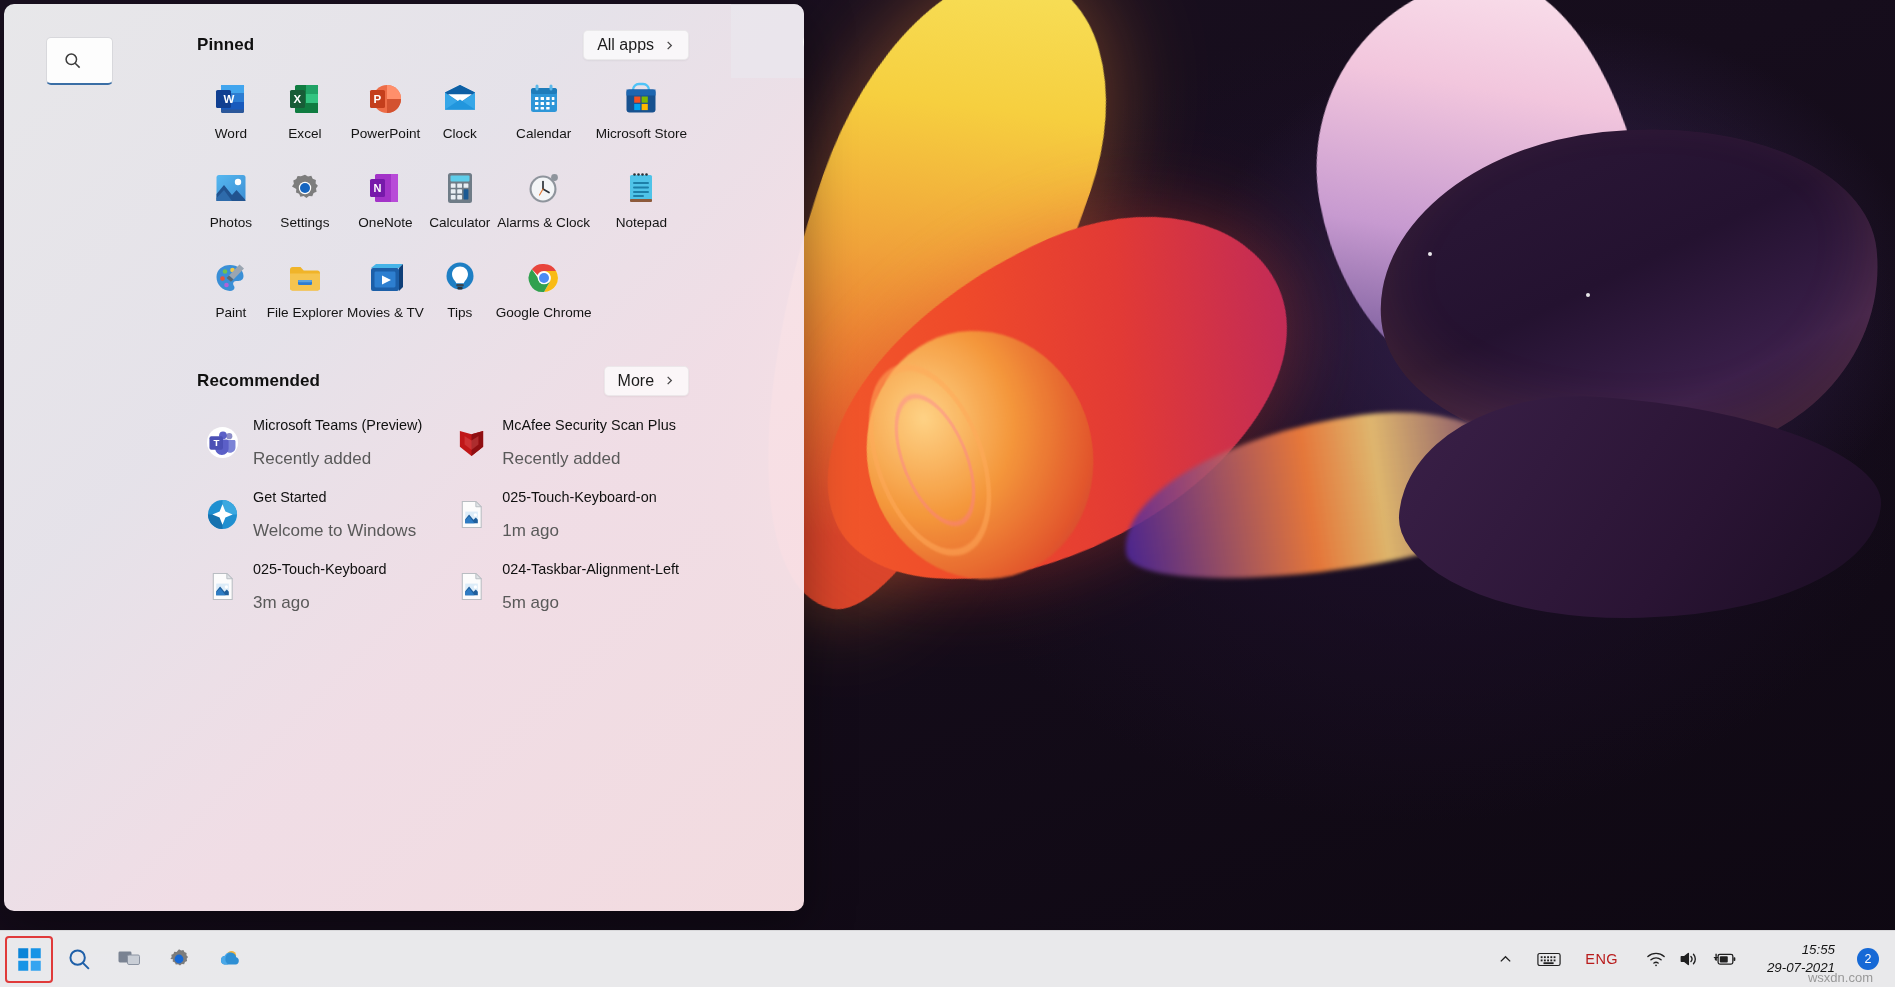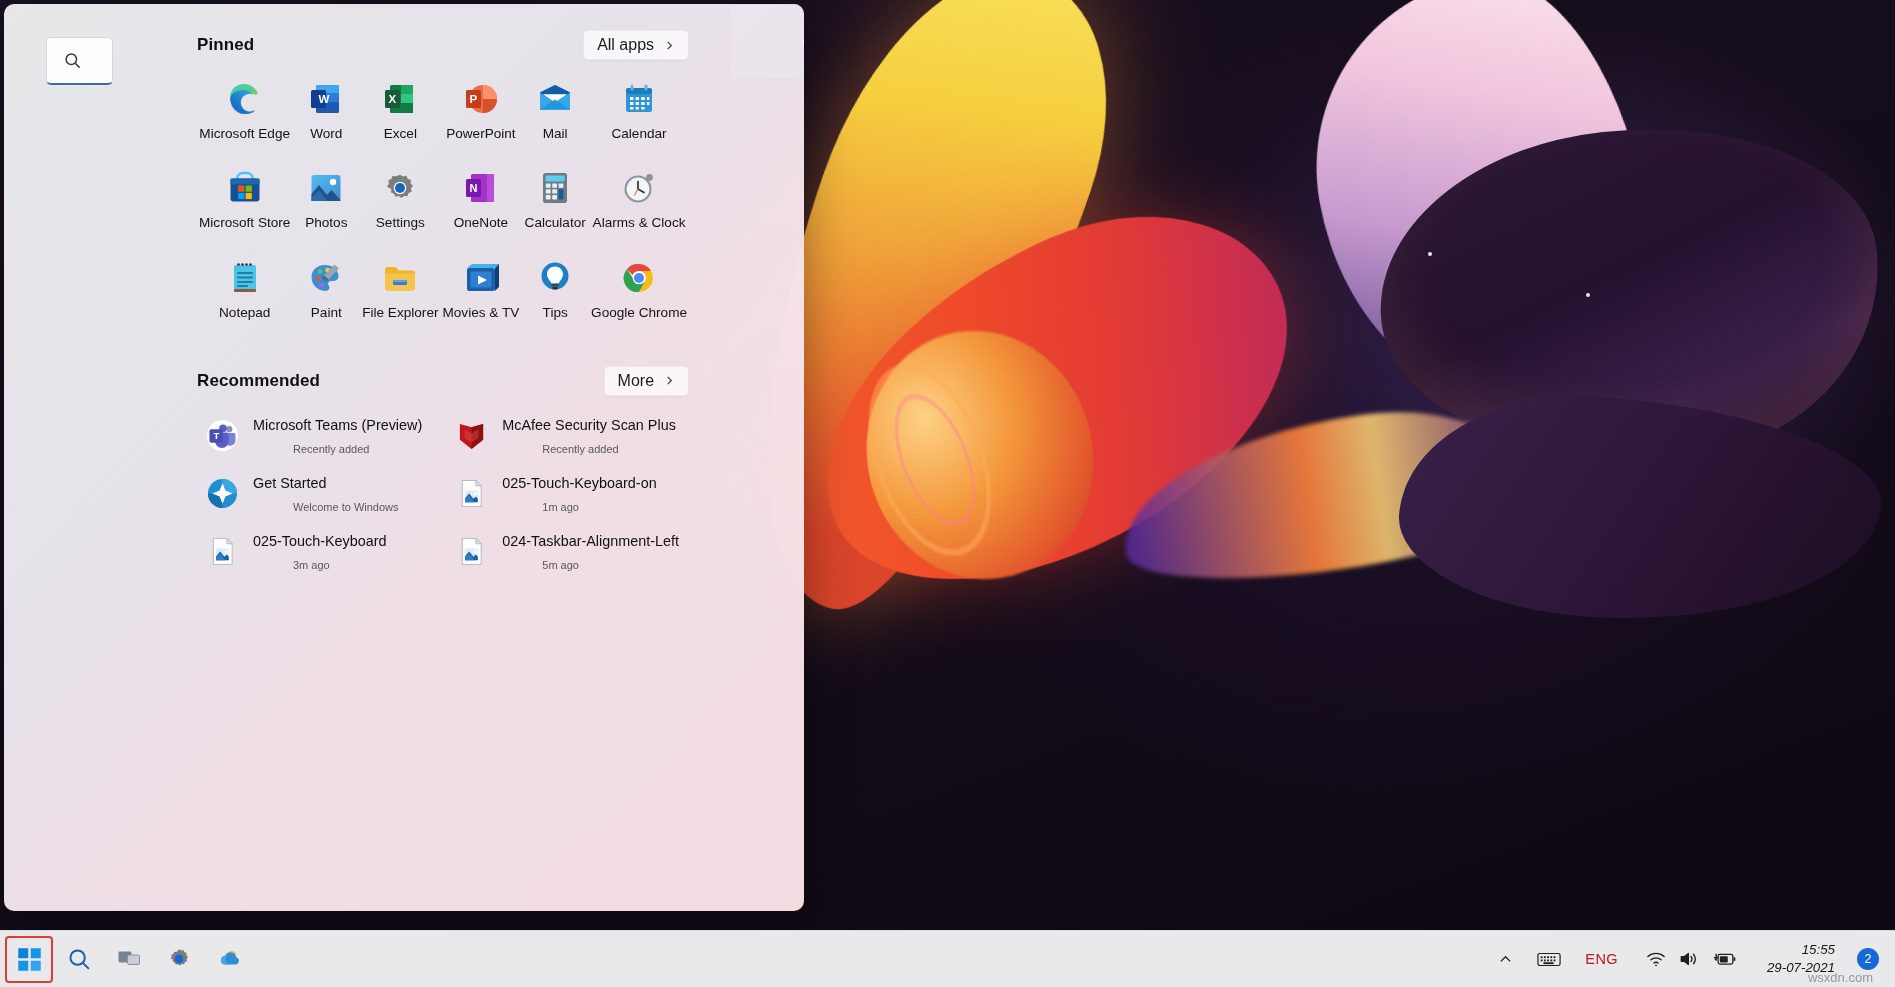--- a/index.html
+++ b/index.html
@@ -168,23 +168,23 @@
   
   #rec-grid {
     display: grid; grid-template-columns: 1fr 1fr;
     column-gap: 14px; row-gap: 2px;
   }
   .rec-item {
     display: flex; align-items: center; gap: 15px;
     padding: 9px 10px; border-radius: 6px; cursor: pointer;
   }
   .rec-icon { width: 31px; height: 31px; flex: 0 0 31px; }
-  .rec-text { display: flex; flex-direction: column; gap: 10px; min-width: 0; }
+  .rec-text { display: flex; flex-direction: column; gap: 16px; min-width: 0; }
   .rec-title { font-size: 14.4px; color: #101010; white-space: nowrap; }
-  .rec-sub { font-size: 11px; color: #595959; white-space: nowrap; margin-left: 40px; }
+  .rec-sub { font-size: 17px; color: #595959; white-space: nowrap; }
 
   
   #start-footer {
     height: 74px; flex: 0 0 74px;
     background: rgba(233,231,238,0.75);
     border-top: 1px solid rgba(0,0,0,0.05);
     display: flex; align-items: center; justify-content: space-between;
     padding: 0 60px 0 62px;
   }
   #user-chip { display: flex; align-items: center; gap: 12px; cursor: pointer; padding: 6px 10px; border-radius: 5px; }
@@ -267,38 +267,20 @@
         <span>All apps</span>
         <svg class="chev" viewBox="0 0 12 12" fill="none" stroke="#1b1b1b" stroke-width="1.4">
           <polyline points="4,2 8,6 4,10"></polyline>
         </svg>
       </div>
     </div>
 
     <div id="pinned-grid">
         <div class="app-tile">
           <svg class="app-icon" viewBox="0 0 36 36">
-      <defs>
-              <linearGradient id="eg1" x1="0" y1="1" x2="1" y2="0">
-        <stop offset="0" stop-color="#0b5bb5"></stop>
-                <stop offset="1" stop-color="#32b0e8"></stop>
-              </linearGradient>
-        <linearGradient id="eg2" x1="0" y1="0" x2="1" y2="1">
-        <stop offset="0" stop-color="#37c6d0"></stop>
-                <stop offset="1" stop-color="#7bd43f"></stop>
-              </linearGradient>
-            </defs>
-      <path d="M31 12.5C28.6 6.7 23 3 17 3 9.3 3 3.3 8.7 3 16.2c2.4-4 7-6.4 12.3-6.4 6.6 0 10.9 2.6 13 4.2z" fill="url(#eg2)"></path>
-      <path d="M17.9 33c-7.6 0-14-5.2-14.8-12.6C3.9 27 9.3 32 17 32c4.6 0 8.3-1.5 10.9-3.8-2.3 3-5.9 4.8-10 4.8z" fill="#2d7dd2"></path>
-      <path d="M3.1 17.8C3.5 27 10.6 33 18.6 33c4.3 0 7.6-1.6 9.7-3.6-3 1.6-7.4 1.6-10.4-.4-4.8-3.1-5.4-10-1.4-13.8 2.6-2.5 6.6-3.2 10.2-2C23.9 10.6 20.3 9 16 9c-7 0-12.5 3.8-12.9 8.8z" fill="url(#eg1)"></path>
-          </svg>
-          <div class="app-label">Microsoft Edge</div>
-        </div>
-        <div class="app-tile">
-          <svg class="app-icon" viewBox="0 0 36 36">
       <rect x="8" y="4" width="23" height="28" rx="1.5" fill="#2b579a"></rect>
       <rect x="8" y="4" width="23" height="8.5" fill="#41a5ee"></rect>
       <rect x="8" y="12.5" width="23" height="8.5" fill="#2b7cd3"></rect>
       <rect x="8" y="21" width="23" height="7.5" fill="#185abd"></rect>
       <rect x="3" y="9" width="15" height="18" rx="1.6" fill="#103f91"></rect>
       <text x="10.5" y="22" font-family="Liberation Sans,sans-serif" font-size="11.5" font-weight="bold" fill="#fff">W</text>
           </svg>
           <div class="app-label">Word</div>
         </div>
         <div class="app-tile">
@@ -323,21 +305,21 @@
           <div class="app-label">PowerPoint</div>
         </div>
         <div class="app-tile">
           <svg class="app-icon" viewBox="0 0 36 36">
       <path d="M3 11.5L18 4l15 7.5v17H3z" fill="#1b84c9"></path>
       <path d="M3 11.5L18 4l15 7.5v2.5H3z" fill="#0e5fa4"></path>
       <path d="M3 11.5L18 22l15-10.5v17H3z" fill="#36a7e8"></path>
       <path d="M6 13.2h24L18 21.5z" fill="#ffffff"></path>
       <path d="M3 28.5l15-10 15 10z" fill="#2196dd"></path>
           </svg>
-          <div class="app-label">Mail</div>
+          <div class="app-label">Clock</div>
         </div>
         <div class="app-tile">
           <svg class="app-icon" viewBox="0 0 36 36">
       <rect x="5" y="7" width="26" height="24" rx="2.5" fill="#2e96d8"></rect>
       <rect x="5" y="7" width="26" height="6" rx="2.5" fill="#1f7cba"></rect>
       <rect x="9.5" y="3.5" width="3" height="6" rx="1.5" fill="#5bb8ea"></rect>
       <rect x="23.5" y="3.5" width="3" height="6" rx="1.5" fill="#5bb8ea"></rect>
       <g fill="#ffffff">
         <rect x="9" y="16" width="3.4" height="3" rx="0.5"></rect>
               <rect x="14.6" y="16" width="3.4" height="3" rx="0.5"></rect>

